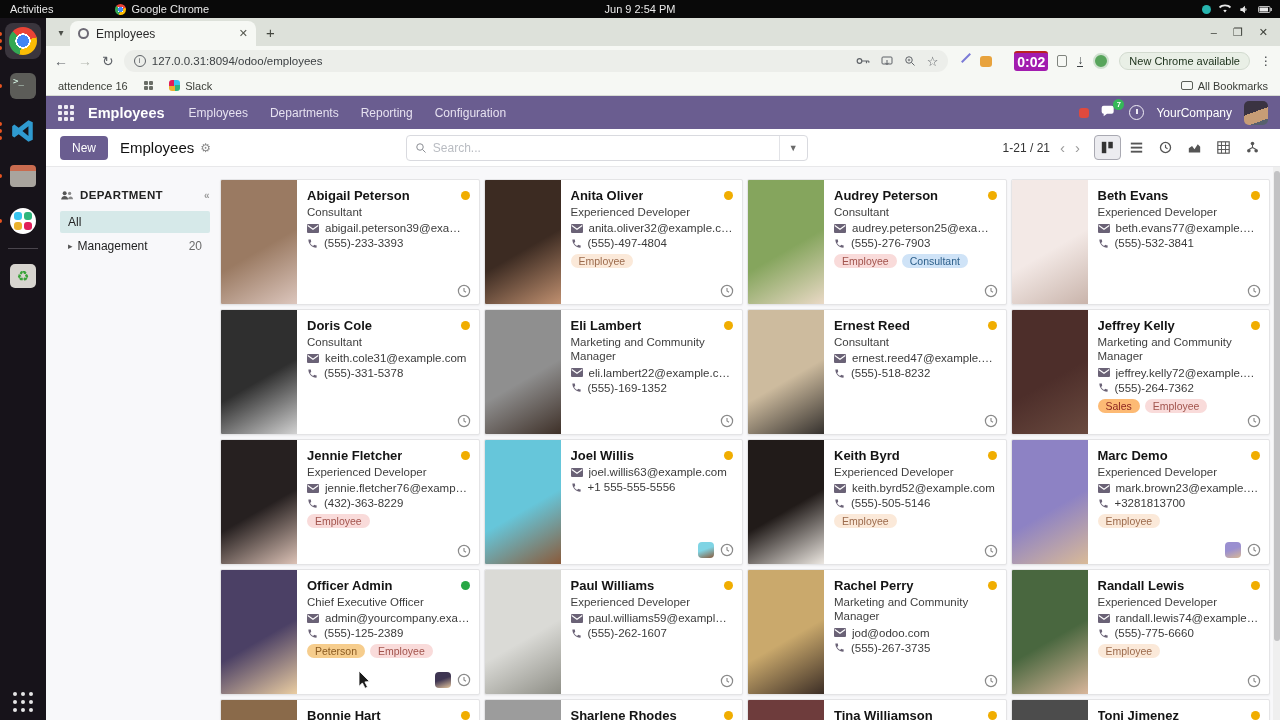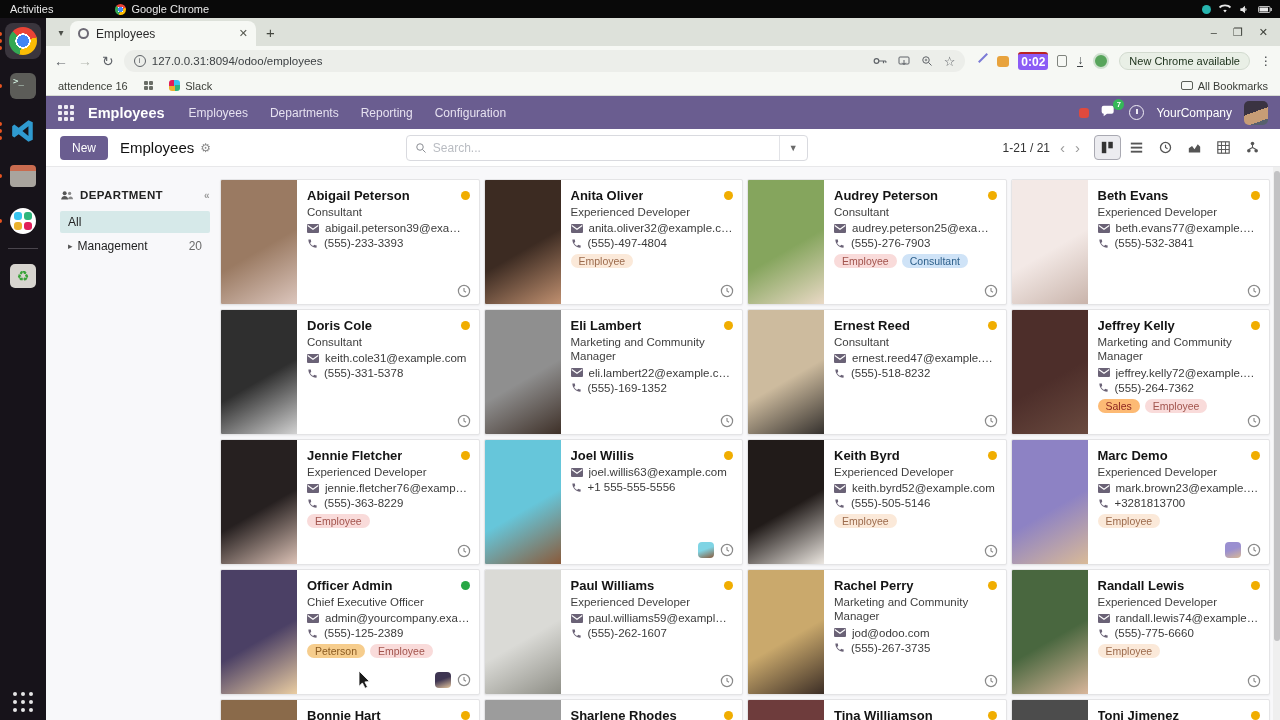--- a/index.html
+++ b/index.html
@@ -60,21 +60,21 @@
   .navbtn{color:var(--icon-gray);font-size:14px;}
   .navbtn.fwd{color:#b4b8b0;}
   .urlbar{flex:1;height:22px;background:#eceeea;border-radius:11px;display:flex;align-items:center;gap:6px;padding:0 10px;color:#3c4043;}
   .site-info{width:12px;height:12px;border:1px solid #5f6368;border-radius:50%;font-size:8px;line-height:10px;text-align:center;color:#5f6368;}
   .url-text{font-size:11.5px;}
   .url-icons{margin-left:auto;display:flex;align-items:center;gap:11px;color:#5f6368;}
   .ext-area{display:flex;align-items:center;gap:9px;}
   .ext-pen{width:13px;height:13px;position:relative;}
   .ext-pen::after{content:"";position:absolute;left:2px;top:2px;width:12px;border-top:2.5px solid #7b7bd6;transform:rotate(-45deg);}
   .ext-orange{width:12px;height:11px;border-radius:3px;background:#e8a33d;}
-  .ext-timer{background:#8b5cf6;color:#fff;font-size:12px;font-weight:bold;border-radius:3px;padding:1px 3px;border-top:2px solid #b22;}
+  .ext-timer{background:#a21caf;color:#fff;font-size:14px;font-weight:bold;border-radius:3px;padding:1px 3px;border-top:2px solid #b22;margin-left:13px;}
   .ext-clip{width:10px;height:12px;border:1.5px solid #80847e;border-radius:2px;}
   .dl-icon{font-size:12px;color:#3c4043;border-bottom:1.5px solid #3c4043;line-height:11px;}
   .profile-dot{width:16px;height:16px;border-radius:50%;background:#58a55c;border:2px solid #cfe0cf;}
   .update-pill{background:#e9efe6;border:1px solid #d3dbd0;border-radius:12px;padding:2px 9px;font-size:11px;color:#20351f;white-space:nowrap;}
   .menu-dots{color:#3c4043;font-size:12px;}
   .bookmarksbar{height:20px;display:flex;align-items:center;gap:16px;padding:0 12px;background:#f6f8f4;border-bottom:1px solid var(--chrome-border);font-size:11px;color:#3a3d37;}
   .bm{display:flex;align-items:center;gap:5px;}
   .bm-grid{display:grid;grid-template-columns:4px 4px;grid-template-rows:4px 4px;gap:1.5px;}
   .bm-grid i{background:#6a6e67;border-radius:1px;}
   .bm-slack{width:11px;height:11px;border-radius:3px;background:conic-gradient(#36c5f0 0 25%,#2eb67d 0 50%,#ecb22e 0 75%,#e01e5a 0);}
@@ -148,20 +148,21 @@
 </style>
 </head>
 <body>
 
 <div class="sysbar">
   <span class="activities">Activities</span>
   <span class="focused-app">
     <span class="sys-chrome-ico"></span>
     <span>Google Chrome</span>
   </span>
+  <span class="clock">Jun 9  2:54 PM</span>
   <span class="tray">
     <span class="teal-dot"></span>
     <svg width="12" height="12" viewBox="0 0 24 24" fill="#e8e8e8">
         <path d="M12 19l3.5-4.5a6.5 6.5 0 0 0-7 0zM12 3C7 3 2.6 4.8 0 7.6l2.2 2.9A13.9 13.9 0 0 1 12 6.5c3.8 0 7.3 1.5 9.8 4l2.2-2.9C21.4 4.8 17 3 12 3z"></path>
       </svg>
     <svg width="11" height="11" viewBox="0 0 24 24" fill="#e8e8e8">
         <path d="M3 9v6h4l6 5V4L7 9H3zm13.5 3a4.5 4.5 0 0 0-2.5-4v8a4.5 4.5 0 0 0 2.5-4z"></path>
       </svg>
     <svg width="14" height="9" viewBox="0 0 28 14">
         <rect x="1" y="1" width="23" height="12" rx="2" fill="none" stroke="#e8e8e8" stroke-width="1.6"></rect>
@@ -687,21 +688,21 @@
         <svg width="12" height="9" viewBox="0 0 16 12" style="flex-shrink:0">
                   <rect width="16" height="12" rx="1.5" fill="#6a6276"></rect>
                   <path d="M1 2l7 5 7-5" stroke="#fff" stroke-width="1.4" fill="none"></path>
                 </svg>
         <span class="ctext">jennie.fletcher76@example...</span>
       </div>
       <div class="contact rowphone">
         <svg width="11" height="11" viewBox="0 0 24 24" style="flex-shrink:0" fill="#6a6276">
                   <path d="M6.6 10.8c1.5 2.9 3.7 5.1 6.6 6.6l2.2-2.2c.3-.3.7-.4 1-.2 1.1.4 2.3.6 3.6.6.6 0 1 .4 1 1V20c0 .6-.4 1-1 1C10.6 21 3 13.4 3 4c0-.6.4-1 1-1h3.5c.6 0 1 .4 1 1 0 1.2.2 2.4.6 3.6.1.3 0 .7-.2 1l-2.3 2.2z"></path>
                 </svg>
-        <span class="ctext">(555)-363-8229</span>
+        <span class="ctext">(432)-363-8229</span>
       </div>
       <div class="tags">
                 <span class="tag" style="background: rgb(249, 219, 218); color: rgb(162, 84, 77);">Employee</span>
               </div>
       <div class="cfoot">
 
         <svg width="14" height="14" viewBox="0 0 16 16">
                   <circle cx="8" cy="8" r="6.4" fill="none" stroke="#8a8a8a" stroke-width="1.4"></circle>
                   <path d="M8 4.6V8l2.3 1.4" stroke="#8a8a8a" stroke-width="1.3" fill="none"></path>
                 </svg>

